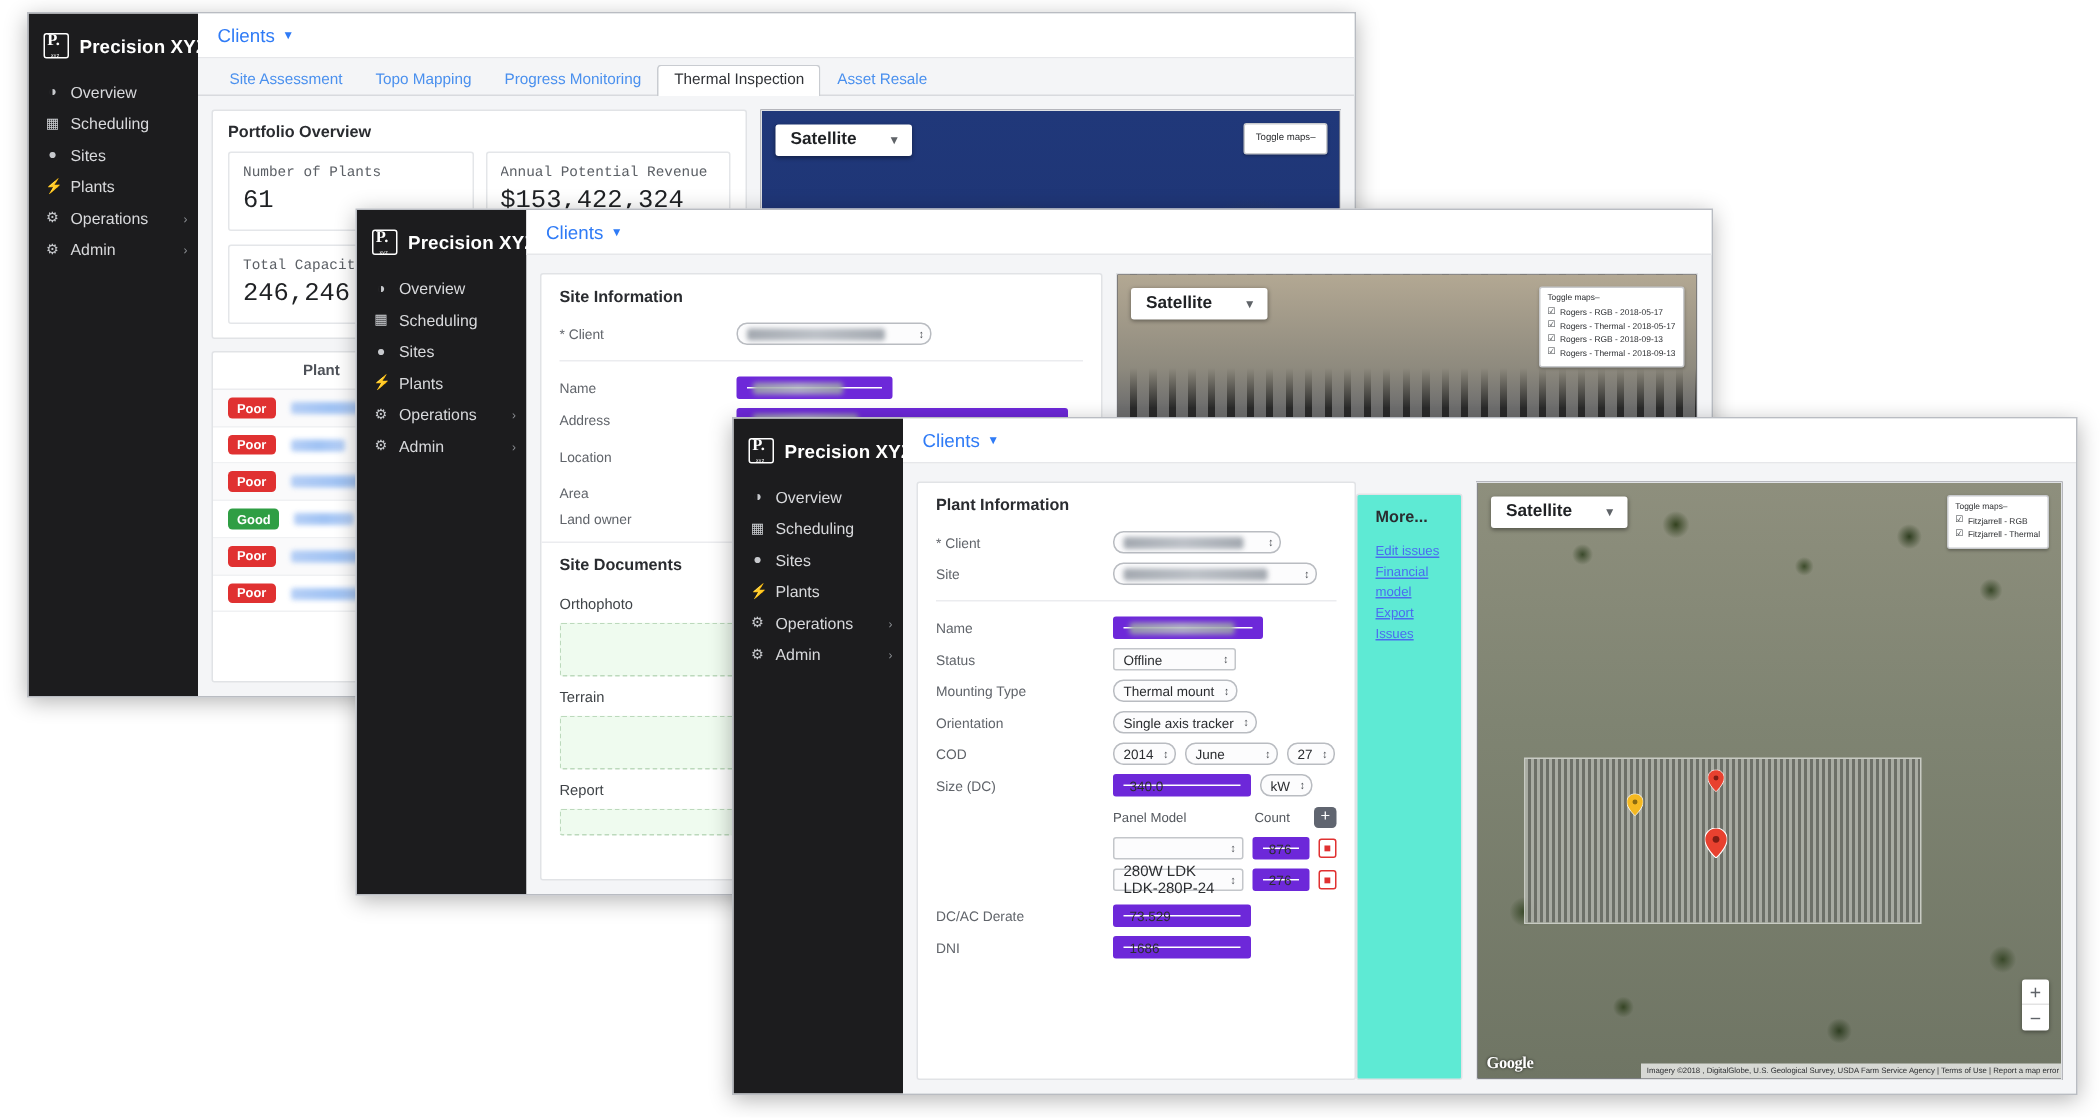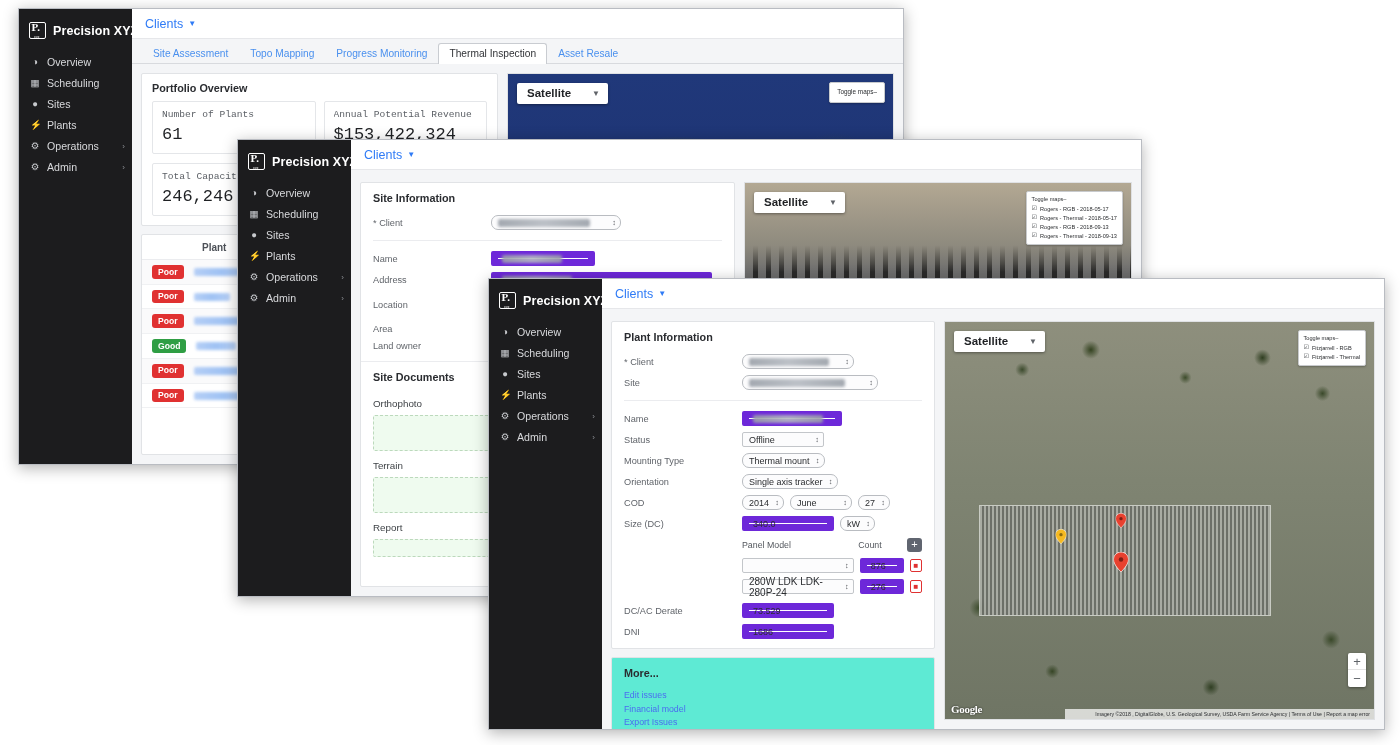--- a/index.html
+++ b/index.html
@@ -237,21 +237,21 @@
   .subhead { font-size: 8.8px; color: #53575d; }
   .addbtn {
     width: 15px; height: 14px; background: #606570; border-radius: 3px; color: #fff;
     font-size: 11px; line-height: 13px; text-align: center; flex: 0 0 auto;
   }
   .delbtn {
     width: 12px; height: 13px; border: 1.3px solid #e03131; border-radius: 2px;
     color: #e03131; font-size: 8px; line-height: 11px; text-align: center; flex: 0 0 auto;
   }
   .more-box { background:#5eead4; border:1px solid #e1e3e6; border-radius:2px; margin-top: 8px; padding: 0 0 10px 0; }
-  .more-link { font-size: 8.8px; color: #4a6cf0; padding: 0 12px; line-height: 1.55; display:block; }
+  .more-link { font-size: 8.8px; color: #4a6cf0; padding: 0 12px; line-height: 1.55; display:block;text-decoration:underline; }
 </style>
 </head>
 <body>
 
 <div class="stage">
 
   <div class="window w1">
     <div class="sidebar">
       <div class="brand">
         <div class="brand-logo"></div>
@@ -630,21 +630,21 @@
       </div>
     </div>
 
     <div class="main">
       <div class="topbar">
         <span class="topbar-link">Clients</span>
         <span class="caret-down">▼</span>
       </div>
 
       <div class="body-row" style="padding-top:12px">
-        <div style="width:324px; flex:0 0 auto; display:flex; flex-direction:column; min-width:0;">
+        <div style="width:364px; flex:0 0 auto; display:flex; min-width:0;">
           <div class="form-panel">
             <div class="sec-title">Plant Information</div>
 
             <div class="frow">
               <div class="flabel">* Client</div>
               <div class="fctl">
                 <div class="sel" style="width:112px">
                   <span class="blurinput" style="width:80px"></span>
                 </div>
               </div>

